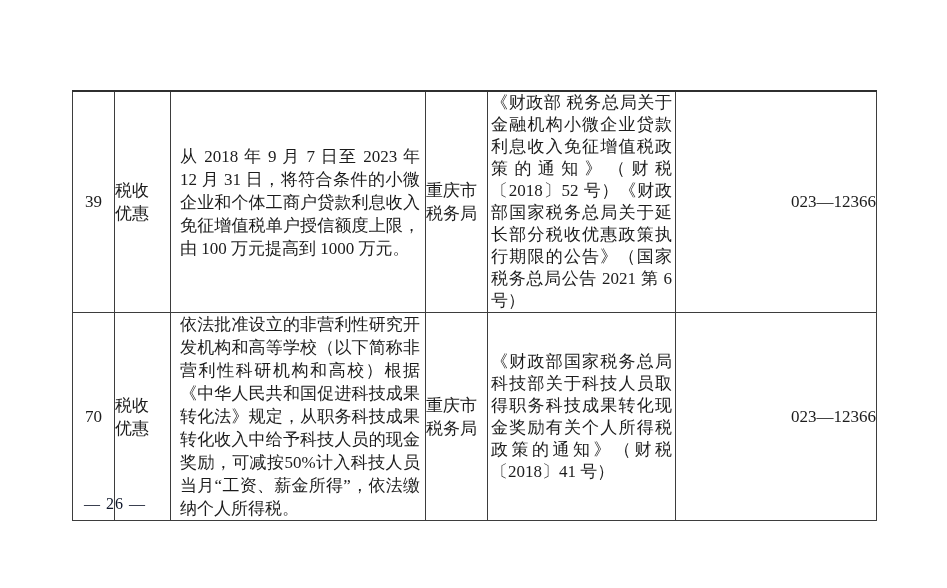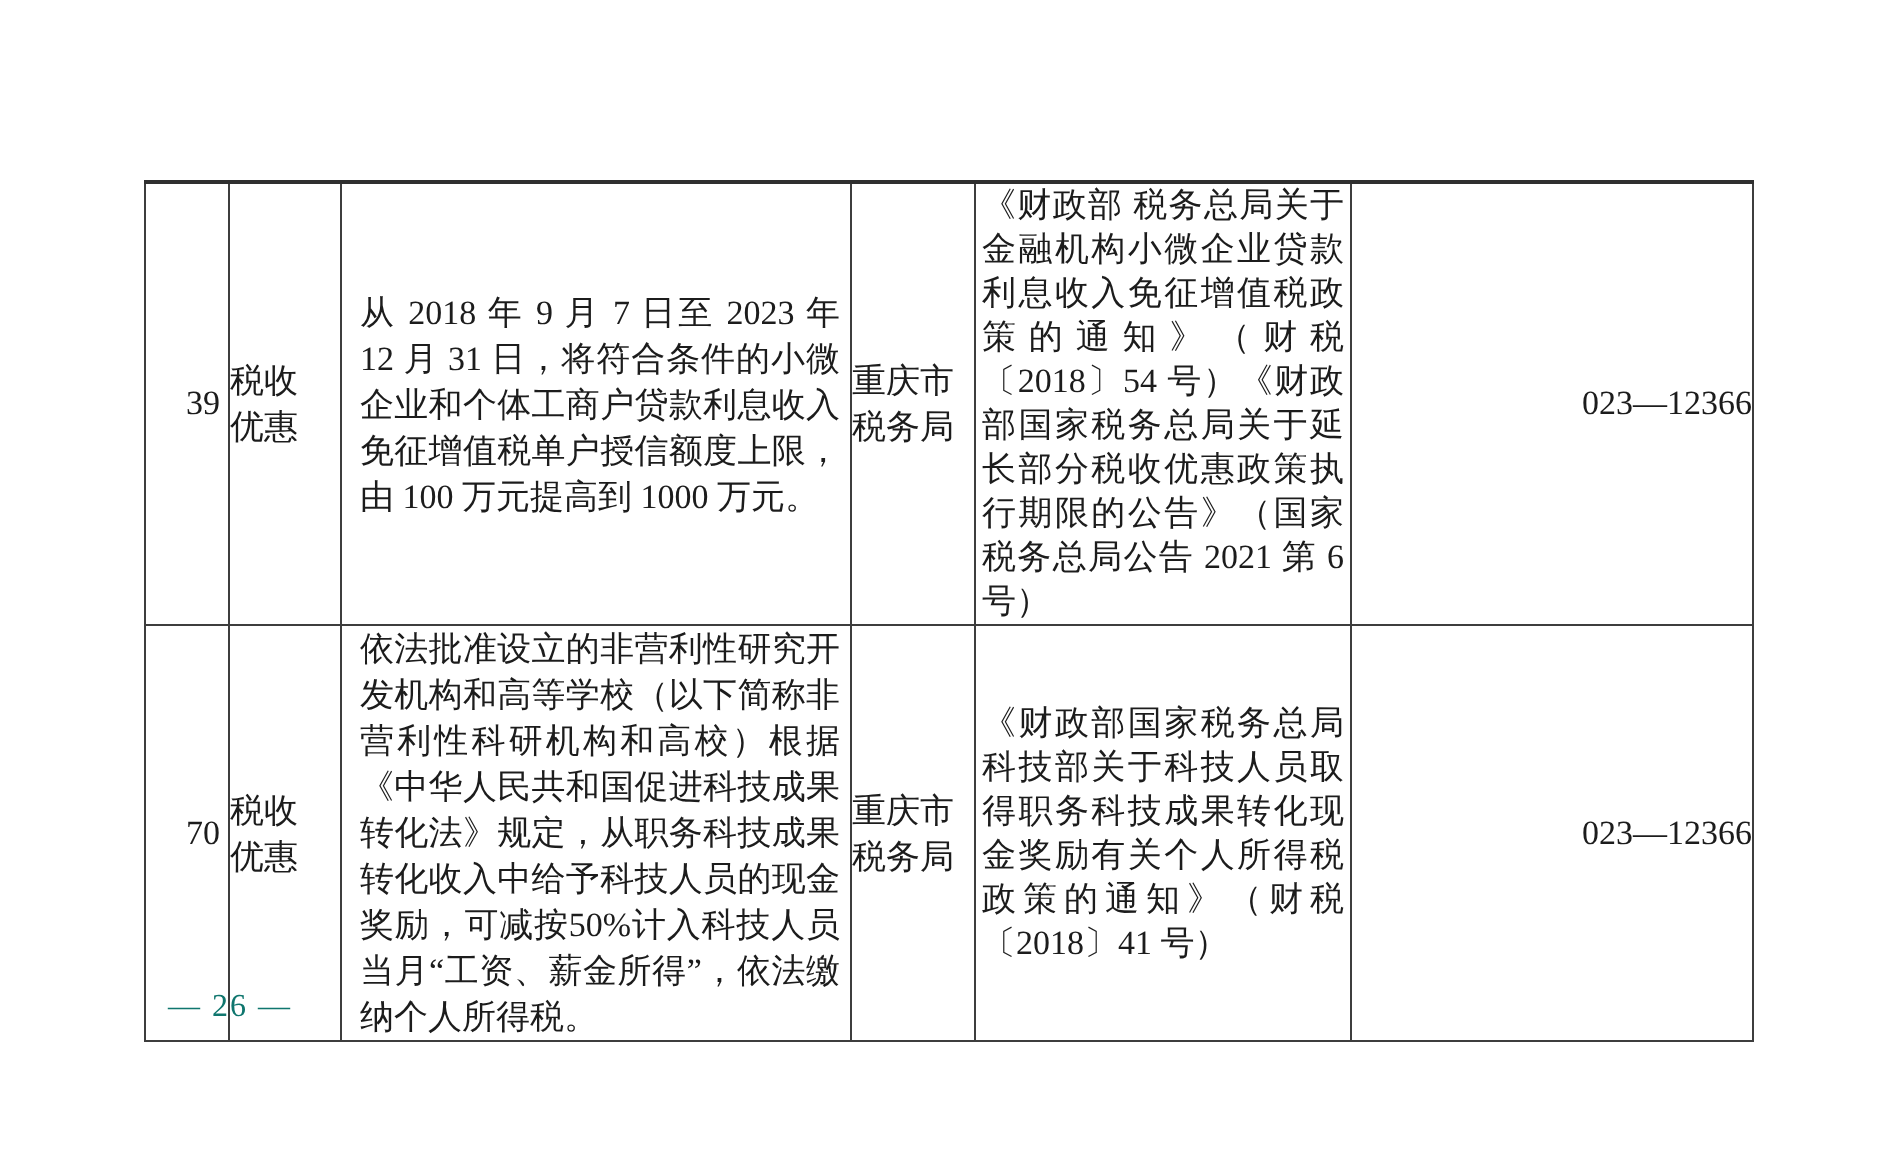--- a/index.html
+++ b/index.html
@@ -39,21 +39,21 @@
     line-height: 21px;
     text-align: center;
     white-space: pre-line;
     padding: 0;
   }
   tr.header-row { height: 47px; }
   tr.row-39 { height: 178px; }
   tr.row-40 { height: 168px; }
 
   td.cell-serial {
-    text-align: right;
+    text-align: center;
     font-size: 17px;
     padding: 4px;
   }
   td.cell-category,
   td.cell-unit {
     text-align: left;
     font-size: 17px;
     line-height: 23px;
     white-space: pre-line;
     padding: 0;
@@ -78,21 +78,21 @@
     padding: 0 0 0 2px;
   }
   .page-number {
     position: absolute;
     left: 70px;
     top: 495px;
     width: 90px;
     text-align: center;
     font-size: 16px;
     letter-spacing: 1px;
-    color: #0f766e;
+    color: #0f172a;
   }
 </style>
 </head>
 <body>
 
 <div class="page">
 
   <table class="policy-table">
     <colgroup>
       <col style="width:42px">
@@ -104,21 +104,21 @@
     </colgroup>
     <tbody>
 
       <tr class="row-39">
         <td class="cell-serial">39</td>
         <td class="cell-category">税收
 优惠</td>
         <td class="cell-content">从 2018 年 9 月 7 日至 2023 年 12 月 31 日，将符合条件的小微企业和个体工商户贷款利息收入免征增值税单户授信额度上限，由 100 万元提高到 1000 万元。</td>
         <td class="cell-unit">重庆市
 税务局</td>
-        <td class="cell-basis">《财政部 税务总局关于金融机构小微企业贷款利息收入免征增值税政策的通知》（财税〔2018〕54 号）《财政部国家税务总局关于延长部分税收优惠政策执行期限的公告》（国家税务总局公告 2021 第 6 号）</td>
+        <td class="cell-basis">《财政部 税务总局关于金融机构小微企业贷款利息收入免征增值税政策的通知》（财税〔2018〕52 号）《财政部国家税务总局关于延长部分税收优惠政策执行期限的公告》（国家税务总局公告 2021 第 6 号）</td>
         <td class="cell-contact">023—12366</td>
       </tr>
 
       <tr class="row-40">
         <td class="cell-serial">70</td>
         <td class="cell-category">税收
 优惠</td>
         <td class="cell-content">依法批准设立的非营利性研究开发机构和高等学校（以下简称非营利性科研机构和高校）根据《中华人民共和国促进科技成果转化法》规定，从职务科技成果转化收入中给予科技人员的现金奖励，可减按50%计入科技人员当月“工资、薪金所得”，依法缴纳个人所得税。</td>
         <td class="cell-unit">重庆市
 税务局</td>

